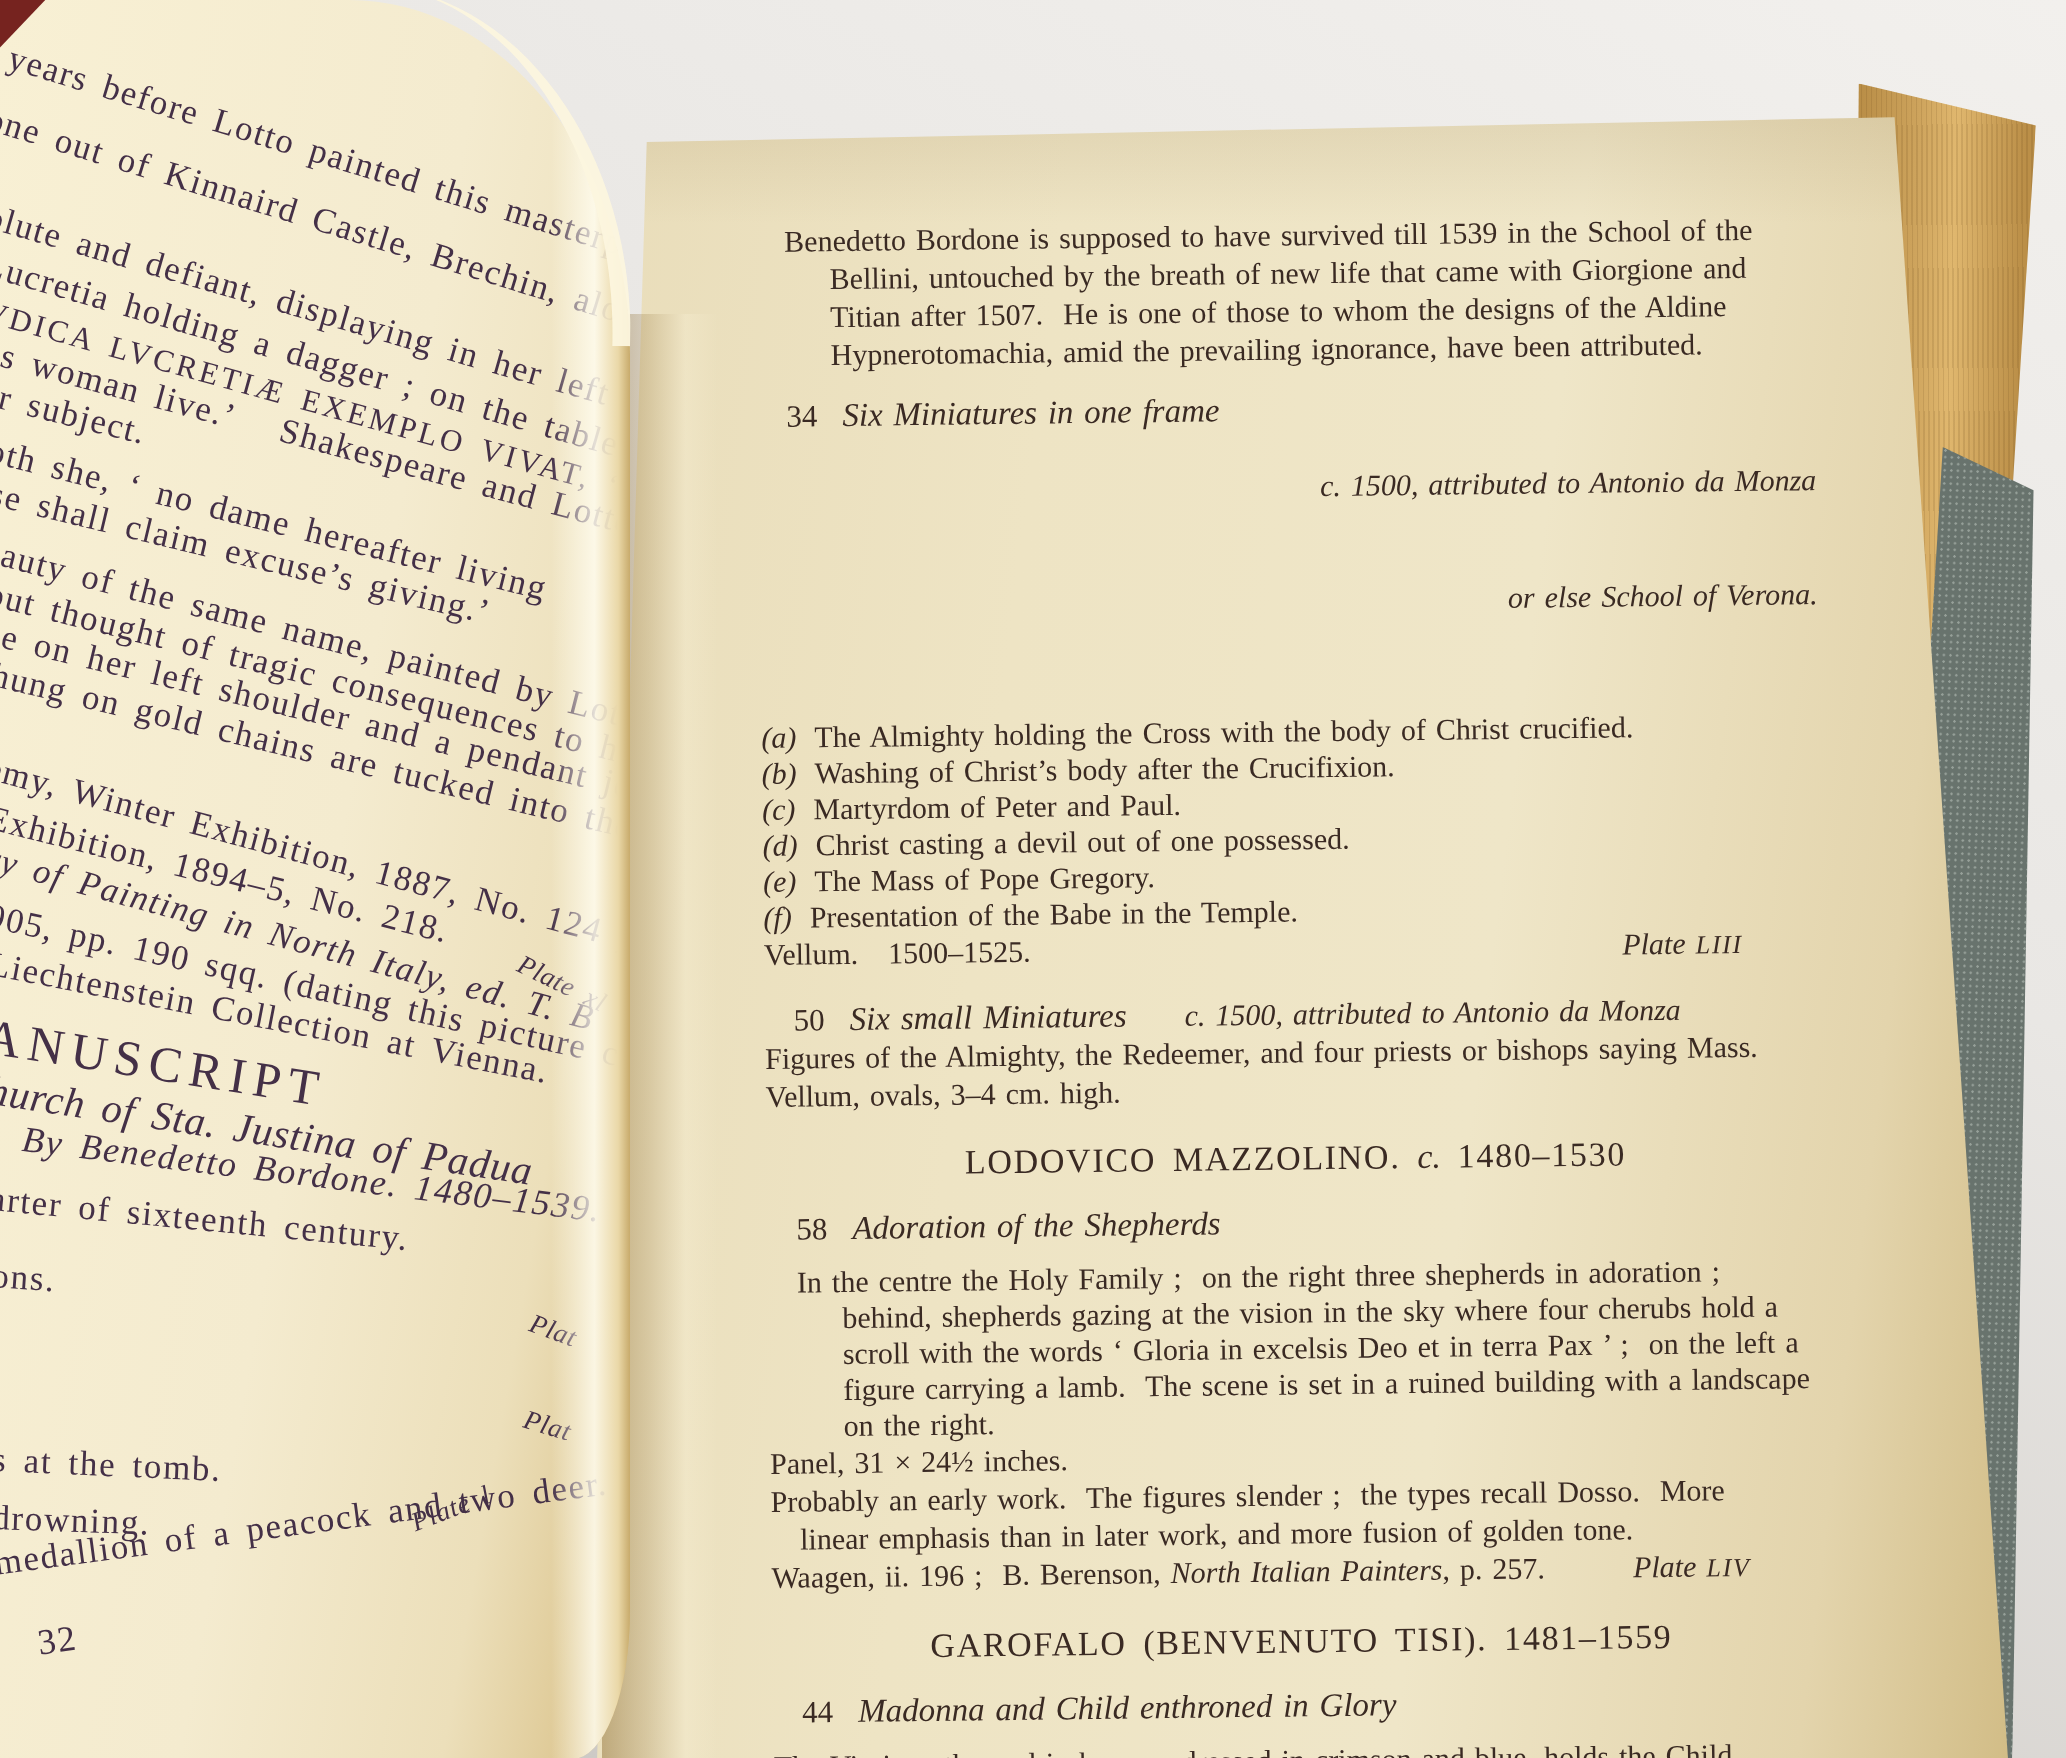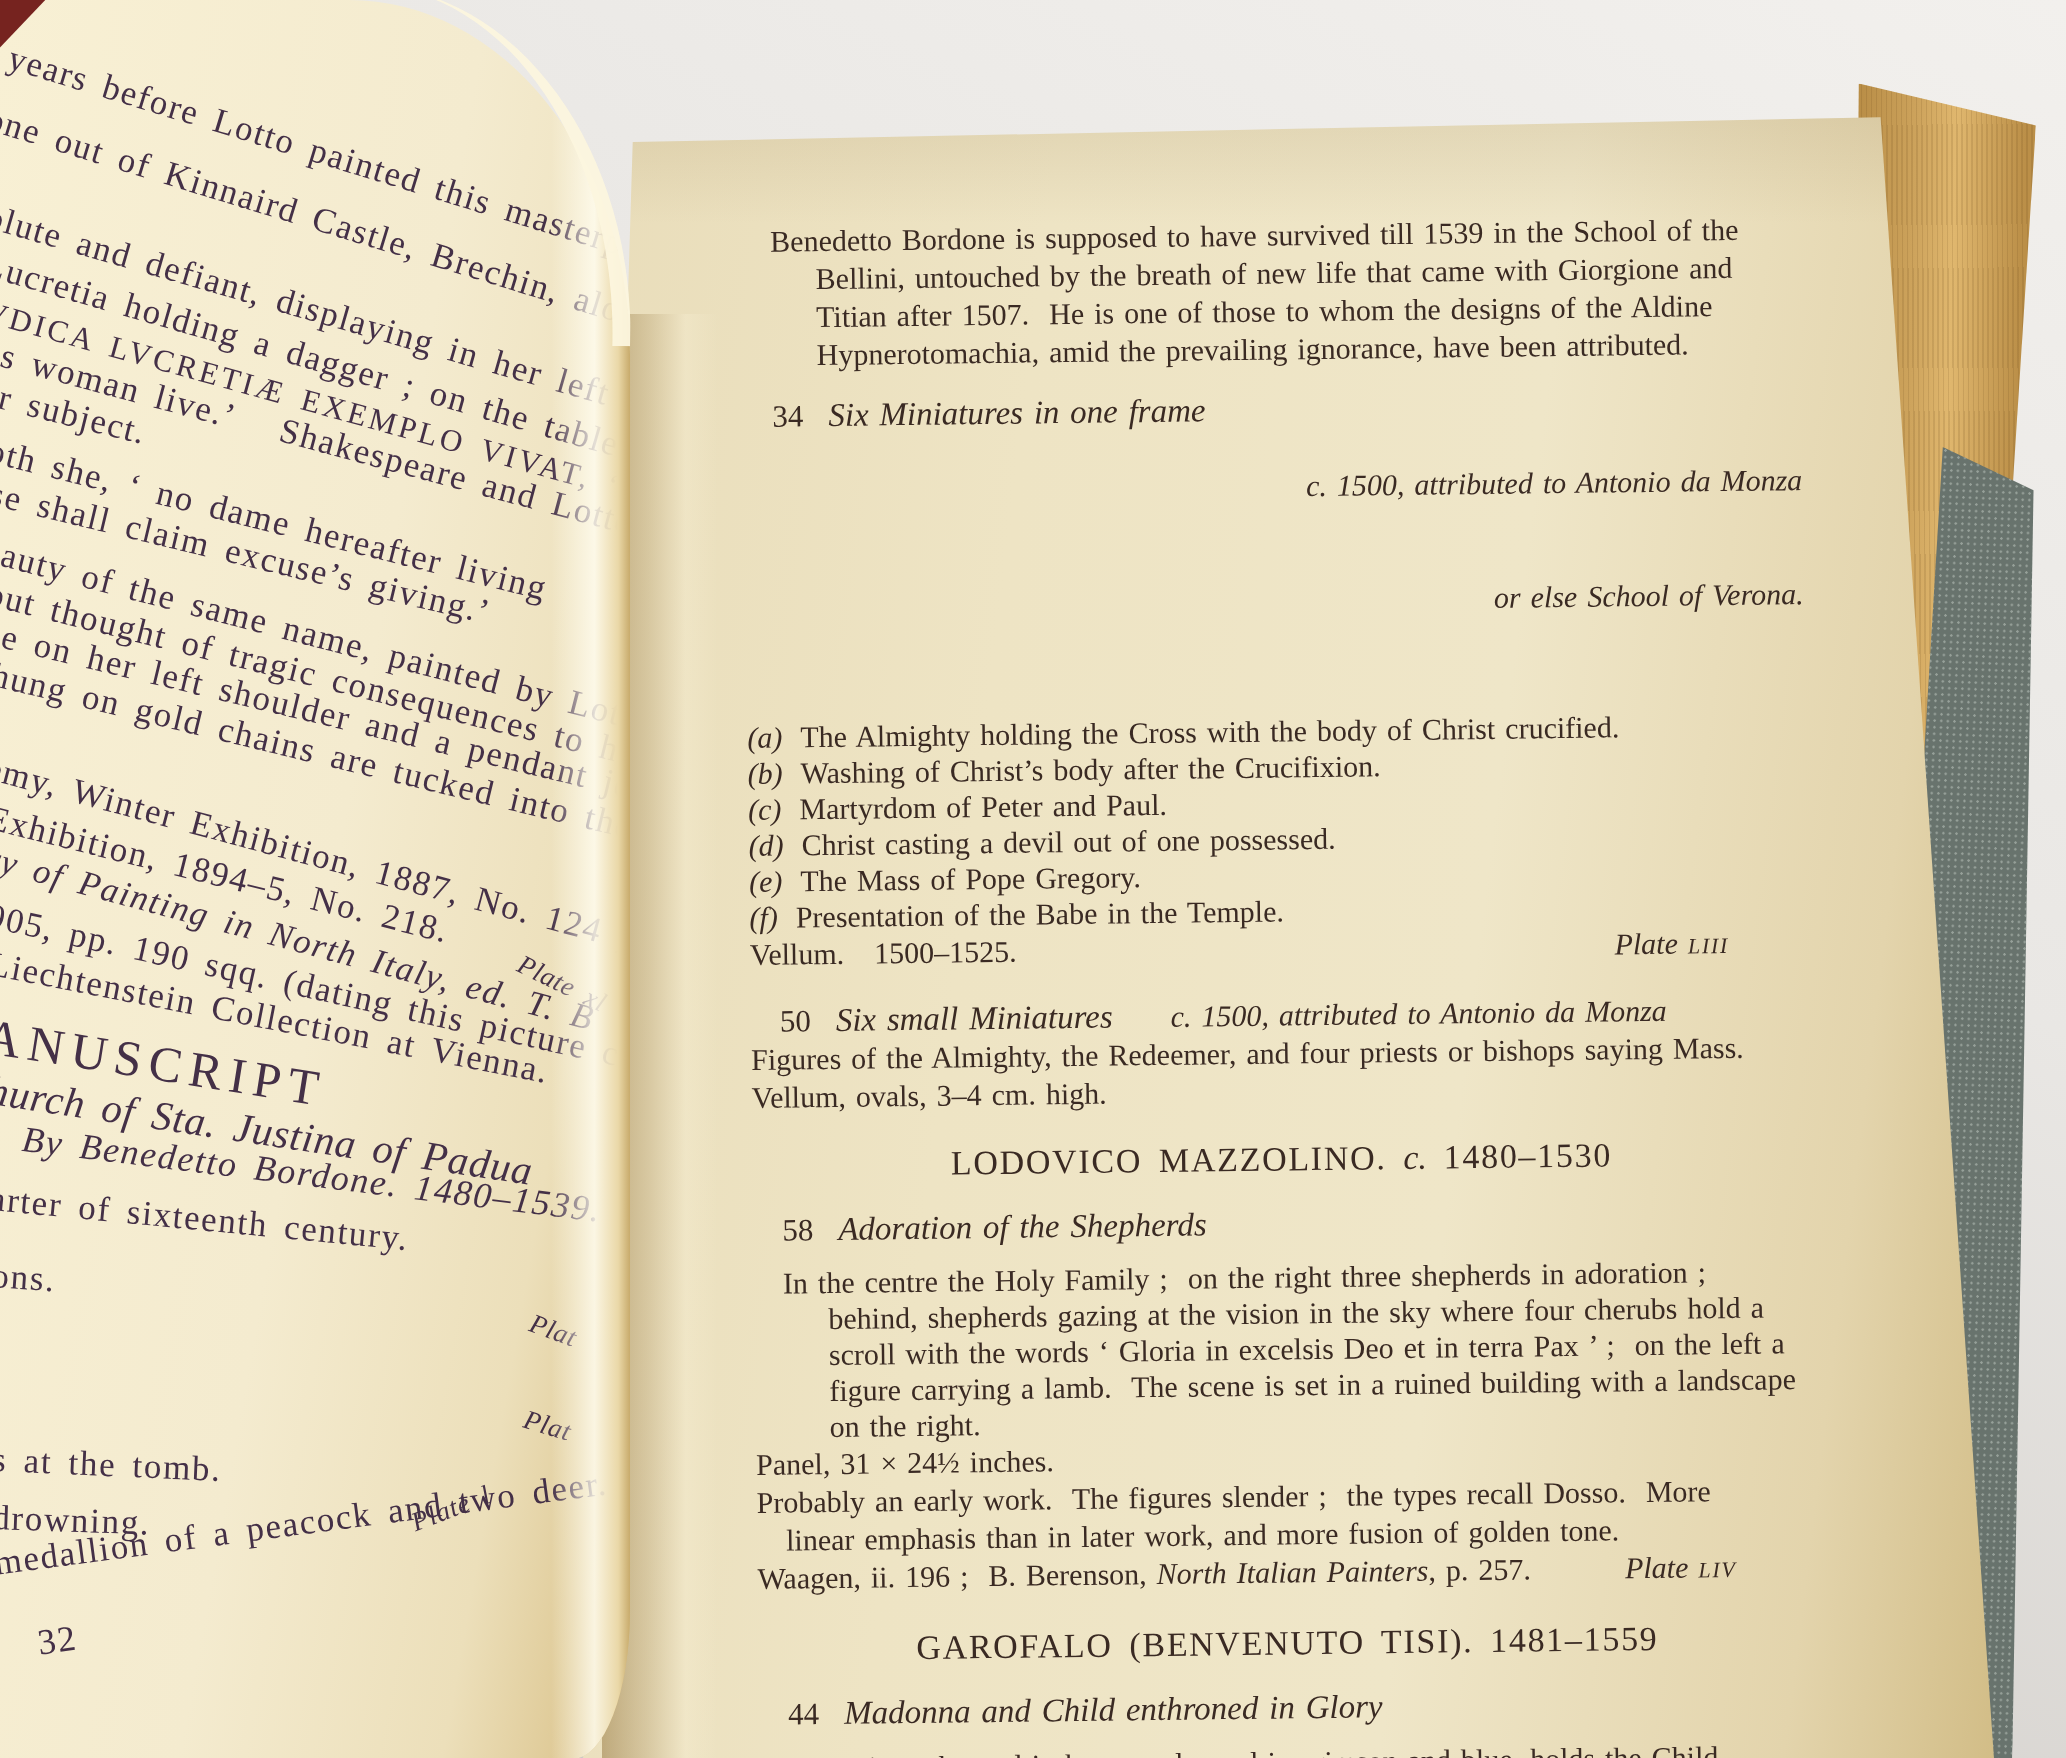--- a/index.html
+++ b/index.html
@@ -17,21 +17,21 @@
   .page-edges::after{content:"";position:absolute;inset:0;
       background:repeating-linear-gradient(88deg,rgba(95,63,20,.14) 0 1.7px,transparent 1.7px 5px);}
   .cover-cloth{position:absolute;left:1916px;top:446px;width:149px;height:1313px;
       transform:rotate(2.3deg);transform-origin:top left;z-index:2;
       background-color:var(--cloth);
       background-image:radial-gradient(rgba(196,205,197,.5) 1.1px,transparent 1.4px);
       background-size:6.6px 6.6px;
       clip-path:polygon(18% 0,80% 3%,100% 100%,0 100%);}
 
   
-  .right-page{position:absolute;left:576px;top:109px;width:1418px;height:1650px;z-index:3;
+  .right-page{position:absolute;left:590px;top:109px;width:1418px;height:1650px;z-index:3;
       clip-path:polygon(4% 2%,92% .5%,100% 100%,.5% 100%);
       background:linear-gradient(97deg,#e9ddba 0%,var(--paper-right) 30%,#efe6c8 62%,#e3d4ac 87%,#d2bd87 100%);}
   .right-page::before{content:"";position:absolute;inset:0;
       background:linear-gradient(180deg,rgba(120,90,40,.12),rgba(120,90,40,0) 7%);}
   .rp-content{position:absolute;left:165px;top:114px;width:1058px;
       transform:rotate(-.7deg);transform-origin:top left;
       color:var(--ink-right);font-size:30px;line-height:38px;word-spacing:2.5px;}
   .rp-line{white-space:pre;}
   .ind1{margin-left:29px;}
   .ind2{margin-left:74px;}
@@ -41,21 +41,21 @@
   .etitle{font-style:italic;margin-left:25px;font-size:33px;}
   .attr{font-style:italic;margin-left:auto;text-align:right;}
   .attr span{display:block;white-space:pre;}
   .attr57{font-style:italic;margin-left:58px;}
   .e56{margin-top:21.5px;}
   .items{margin-top:18px;line-height:36px;}
   .item-line{white-space:pre;}
   .ilabel{font-style:italic;margin-right:18px;}
   .row{display:flex;align-items:baseline;}
   .plate{font-style:italic;margin-left:auto;margin-right:79px;white-space:pre;}
-  .sc{font-size:22px;letter-spacing:1.7px;}
+  .sc{font-size:26px;letter-spacing:1.7px;}
   .e57{margin-top:25px;}
   .mt-fig{margin-top:0px;}
   .section-head{margin-top:28px;text-align:center;font-size:34px;letter-spacing:1.7px;
       line-height:41px;white-space:pre;word-spacing:6.6px;}
   .section-head .circa{font-style:italic;letter-spacing:0;}
   .e58{margin-top:25px;}
   .desc{margin-top:16.5px;line-height:36px;}
   .e59{margin-top:25px;}
 
   

